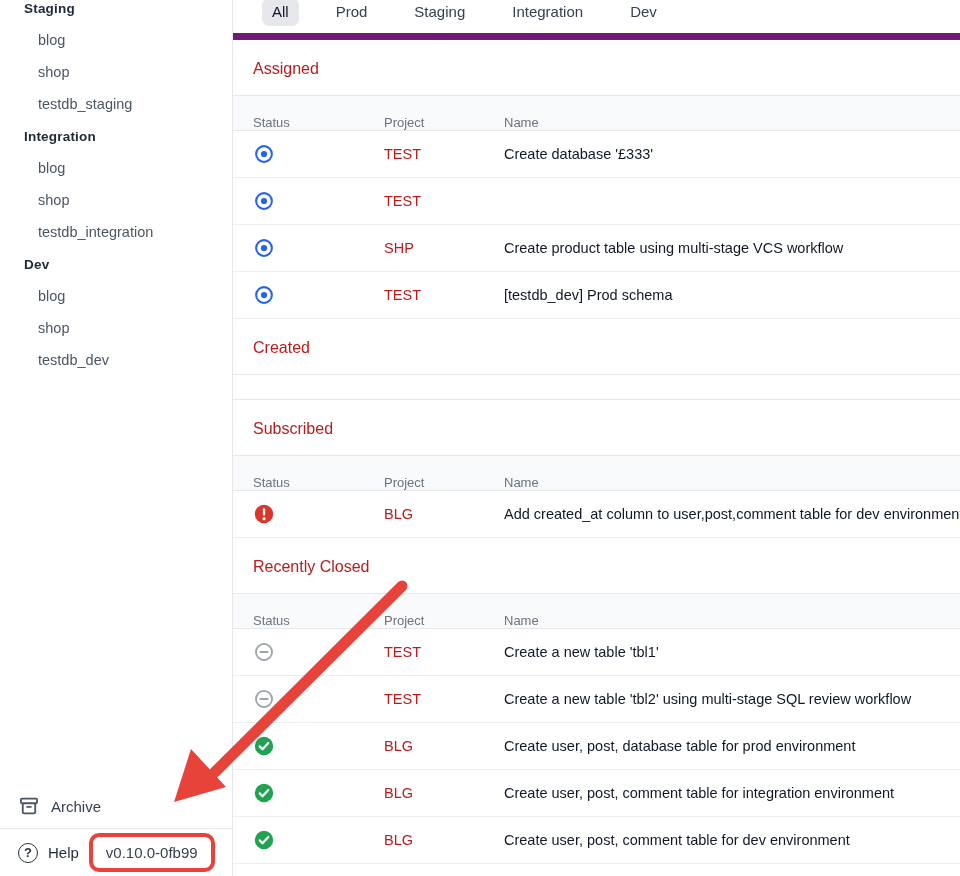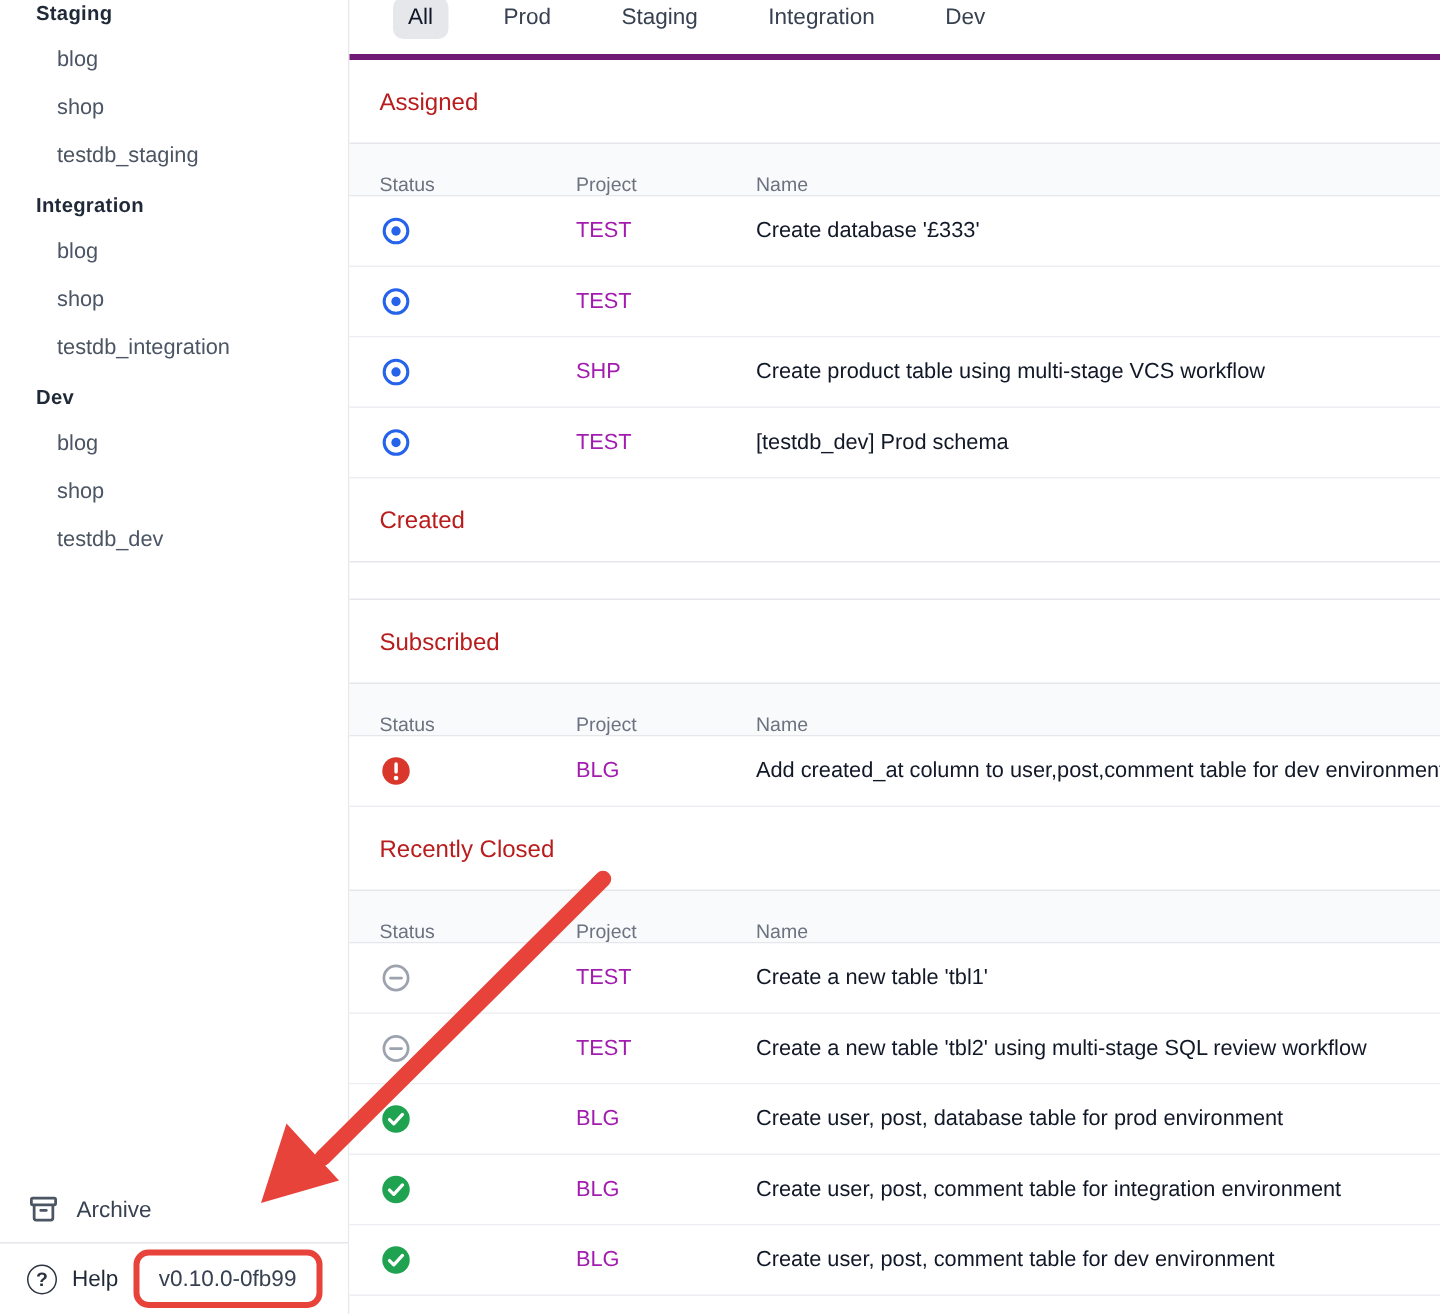--- a/index.html
+++ b/index.html
@@ -42,21 +42,21 @@
   }
   .version-box {
     padding:7px 13px;
     border:4px solid #e8433a; border-radius:10px;
     font-size:15px; color:#374151; white-space:nowrap;
   }
 
   
   .main { position:absolute; left:233px; right:0; top:0; bottom:0; background:#fff; }
   .tabbar {
-    height:40px; border-bottom:4px solid #701a75;
+    height:40px; border-bottom:7px solid #701a75;
     display:flex; align-items:flex-start; padding-left:29px; gap:27px;
   }
   .tab {
     font-size:15px; color:#374151; line-height:25px;
     padding:1px 10px 2px; border-radius:7px; margin-top:-2px; cursor:pointer;
     white-space:nowrap;
   }
   .tab.active { background:#e5e7eb; color:#111827; }
 
   .section-title {
@@ -66,21 +66,21 @@
     display:flex; height:36px; align-items:flex-end;
     background:#f9fafb; border-top:1px solid #e5e7eb; border-bottom:1px solid #e5e7eb;
     font-size:13px; font-weight:500; color:#6b7280;
   }
   .trow {
     display:flex; height:47px; align-items:center;
     border-bottom:1px solid #eceef1; font-size:14.5px; cursor:pointer;
     background:#fff;
   }
   .col-status { width:131px; padding-left:20px; flex:0 0 auto; display:flex; align-items:center; }
-  .col-project { width:140px; padding-left:20px; flex:0 0 auto; color:#a21caf; }
+  .col-project { width:140px; padding-left:20px; flex:0 0 auto; color:#b91c1c; }
   .col-name { flex:1 1 auto; overflow:hidden; white-space:nowrap; color:#111827; }
   .thead .col-name, .thead .col-project { color:#6b7280; }
   .empty-band { height:26px; border-top:1px solid #e5e7eb; border-bottom:1px solid #e5e7eb; }
   .status-icon { width:22px; height:22px; display:block; }
 
   
   .annotation-layer {
     position:absolute; left:0; top:0; width:960px; height:876px;
     pointer-events:none; z-index:40;
   }

